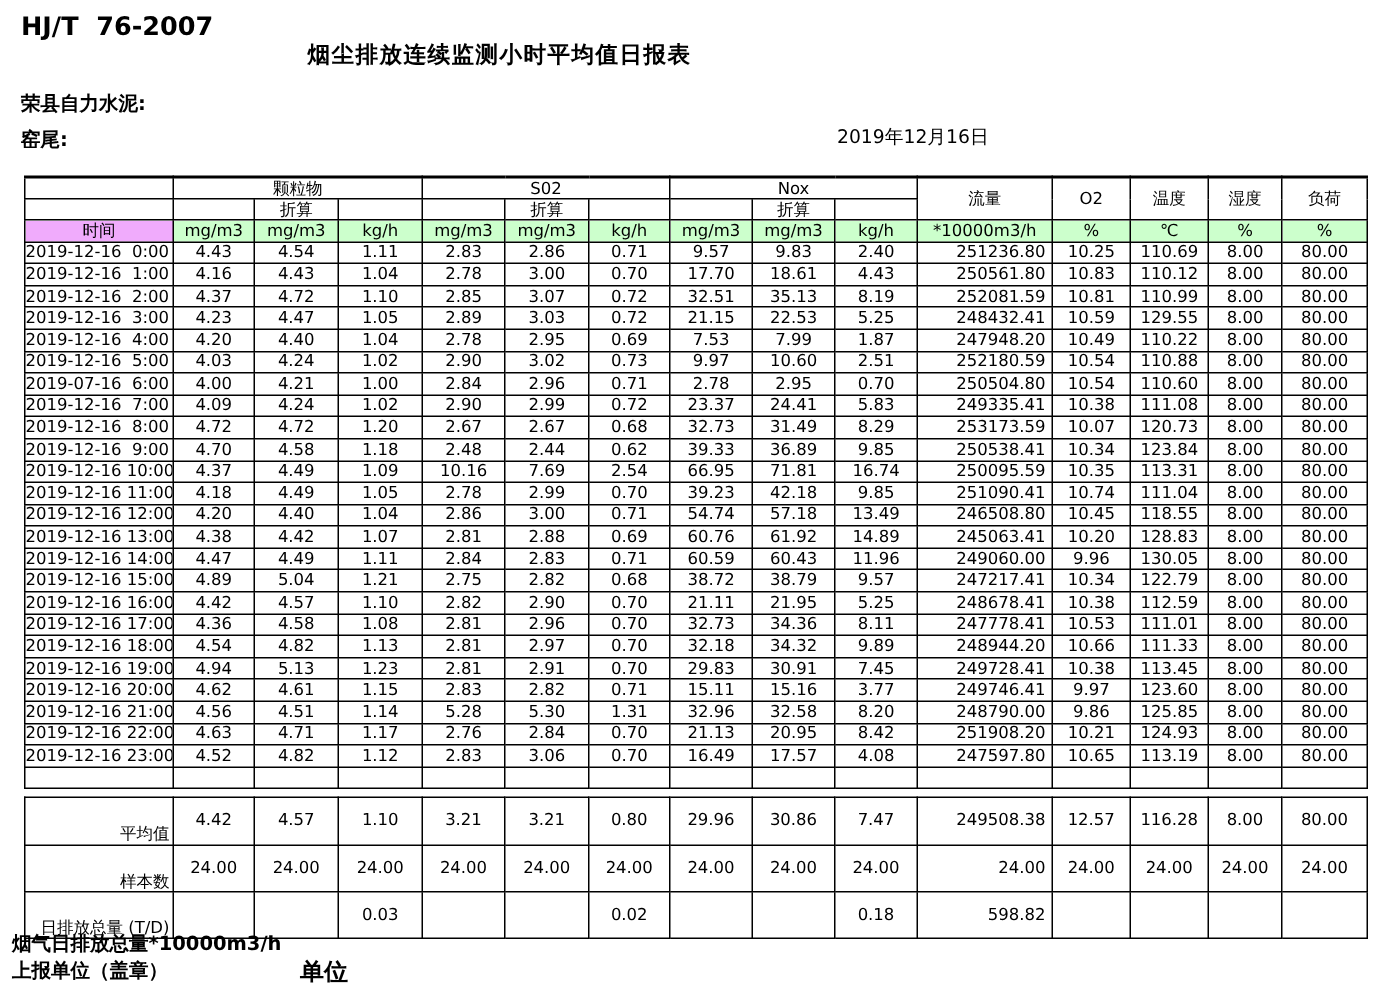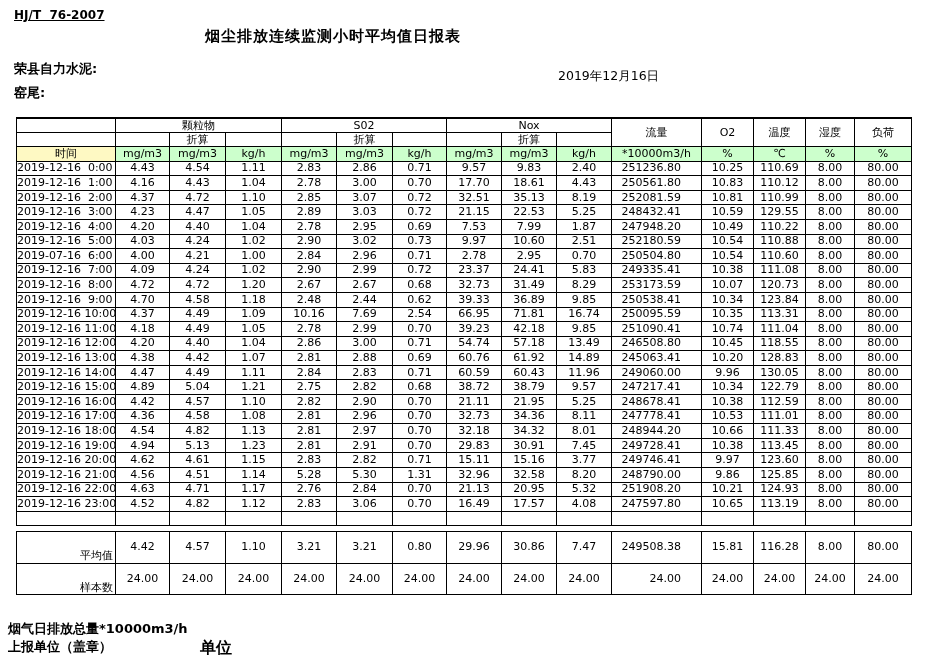--- a/index.html
+++ b/index.html
@@ -4,39 +4,39 @@
 <style>
   html,body{margin:0;padding:0;}
   body{
     position:relative;
     width:931px;height:655px;
     background:#ffffff;color:#000000;
     font-family:"DejaVu Sans","Liberation Sans",sans-serif;
     overflow:hidden;
   }
   .abs{position:absolute;}
-  #standard{left:14px;top:8px;font-size:12px;font-weight:bold;white-space:pre;text-decoration:underline;}
+  #standard{left:14px;top:8px;font-size:17px;font-weight:bold;white-space:pre;}
   #title{left:205px;top:27px;font-size:15px;font-weight:bold;letter-spacing:1px;}
   #company{left:14px;top:60px;font-size:13px;font-weight:bold;}
   #site{left:14px;top:84px;font-size:13px;font-weight:bold;}
-  #date{left:558px;top:68px;font-size:12.5px;}
+  #date{left:558px;top:83px;font-size:12.5px;}
   #tablewrap{left:16px;top:117px;width:897px;}
   table{border-collapse:collapse;table-layout:fixed;width:895px;font-size:11px;}
   td{
     border:1px solid #000;
     padding:0;margin:0;
     text-align:center;
     height:13.6px;line-height:1.1;
     overflow:hidden;
     white-space:nowrap;
   }
   #main-table{border-top:2px solid #000;}
   #main-table thead td{height:13.2px;}
   .time{text-align:left;padding-right:3px;white-space:pre;}
-  td.flow{text-align:right;padding-right:20px;}
+  td.flow{text-align:right;padding-right:4px;}
   #summary-table td{height:12.8px;}
   .slabel-cell{overflow:visible;}
   .slabel-inner{display:flex;justify-content:flex-end;padding-right:2px;min-width:0;}
   .slabel-inner span{white-space:nowrap;margin-top:18px;}
   .gap{height:5px;}
   #footer1{left:8px;top:620px;font-size:13px;font-weight:bold;}
   #footer2{left:8px;top:638px;font-size:13px;font-weight:bold;}
   #footer3{left:200px;top:638px;font-size:16px;font-weight:bold;}
 </style>
 </head>
@@ -86,21 +86,21 @@
         <td>折算</td>
         <td></td>
         <td></td>
         <td>折算</td>
         <td></td>
         <td></td>
         <td>折算</td>
         <td></td>
       </tr>
       <tr class="green">
-        <td style="background: #fef9c3; text-align: center;">时间</td>
+        <td style="background: #f0abfc; text-align: center;">时间</td>
         <td style="background: rgb(204, 255, 204);">mg/m3</td>
         <td style="background: rgb(204, 255, 204);">mg/m3</td>
         <td style="background: rgb(204, 255, 204);">kg/h</td>
         <td style="background: rgb(204, 255, 204);">mg/m3</td>
         <td style="background: rgb(204, 255, 204);">mg/m3</td>
         <td style="background: rgb(204, 255, 204);">kg/h</td>
         <td style="background: rgb(204, 255, 204);">mg/m3</td>
         <td style="background: rgb(204, 255, 204);">mg/m3</td>
         <td style="background: rgb(204, 255, 204);">kg/h</td>
         <td style="background: rgb(204, 255, 204);">*10000m3/h</td>
@@ -420,21 +420,21 @@
         <tr>
           <td class="time">2019-12-16 18:00</td>
           <td>4.54</td>
           <td>4.82</td>
           <td>1.13</td>
           <td>2.81</td>
           <td>2.97</td>
           <td>0.70</td>
           <td>32.18</td>
           <td>34.32</td>
-          <td>8.01</td>
+          <td>9.89</td>
           <td class="flow">248944.20</td>
           <td>10.66</td>
           <td>111.33</td>
           <td>8.00</td>
           <td>80.00</td>
         </tr>
         <tr>
           <td class="time">2019-12-16 19:00</td>
           <td>4.94</td>
           <td>5.13</td>
@@ -488,21 +488,21 @@
         <tr>
           <td class="time">2019-12-16 22:00</td>
           <td>4.63</td>
           <td>4.71</td>
           <td>1.17</td>
           <td>2.76</td>
           <td>2.84</td>
           <td>0.70</td>
           <td>21.13</td>
           <td>20.95</td>
-          <td>5.32</td>
+          <td>8.42</td>
           <td class="flow">251908.20</td>
           <td>10.21</td>
           <td>124.93</td>
           <td>8.00</td>
           <td>80.00</td>
         </tr>
         <tr>
           <td class="time">2019-12-16 23:00</td>
           <td>4.52</td>
           <td>4.82</td>
@@ -569,21 +569,21 @@
           <td>4.42</td>
           <td>4.57</td>
           <td>1.10</td>
           <td>3.21</td>
           <td>3.21</td>
           <td>0.80</td>
           <td>29.96</td>
           <td>30.86</td>
           <td>7.47</td>
           <td class="flow">249508.38</td>
-          <td>15.81</td>
+          <td>12.57</td>
           <td>116.28</td>
           <td>8.00</td>
           <td>80.00</td>
         </tr>
         <tr>
           <td class="slabel-cell">
             <div class="slabel-inner">
               <span>样本数</span>
             </div>
           </td>
@@ -595,20 +595,41 @@
           <td>24.00</td>
           <td>24.00</td>
           <td>24.00</td>
           <td>24.00</td>
           <td class="flow">24.00</td>
           <td>24.00</td>
           <td>24.00</td>
           <td>24.00</td>
           <td>24.00</td>
         </tr>
+        <tr>
+          <td class="slabel-cell">
+            <div class="slabel-inner">
+              <span>日排放总量 (T/D)</span>
+            </div>
+          </td>
+          <td></td>
+          <td></td>
+          <td>0.03</td>
+          <td></td>
+          <td></td>
+          <td>0.02</td>
+          <td></td>
+          <td></td>
+          <td>0.18</td>
+          <td class="flow">598.82</td>
+          <td></td>
+          <td></td>
+          <td></td>
+          <td></td>
+        </tr>
       </tbody>
   </table>
 
 </div>
 
 <div id="footer1" class="abs">烟气日排放总量*10000m3/h</div>
 <div id="footer2" class="abs">上报单位（盖章）</div>
 <div id="footer3" class="abs">单位</div>
 
 </body></html>

